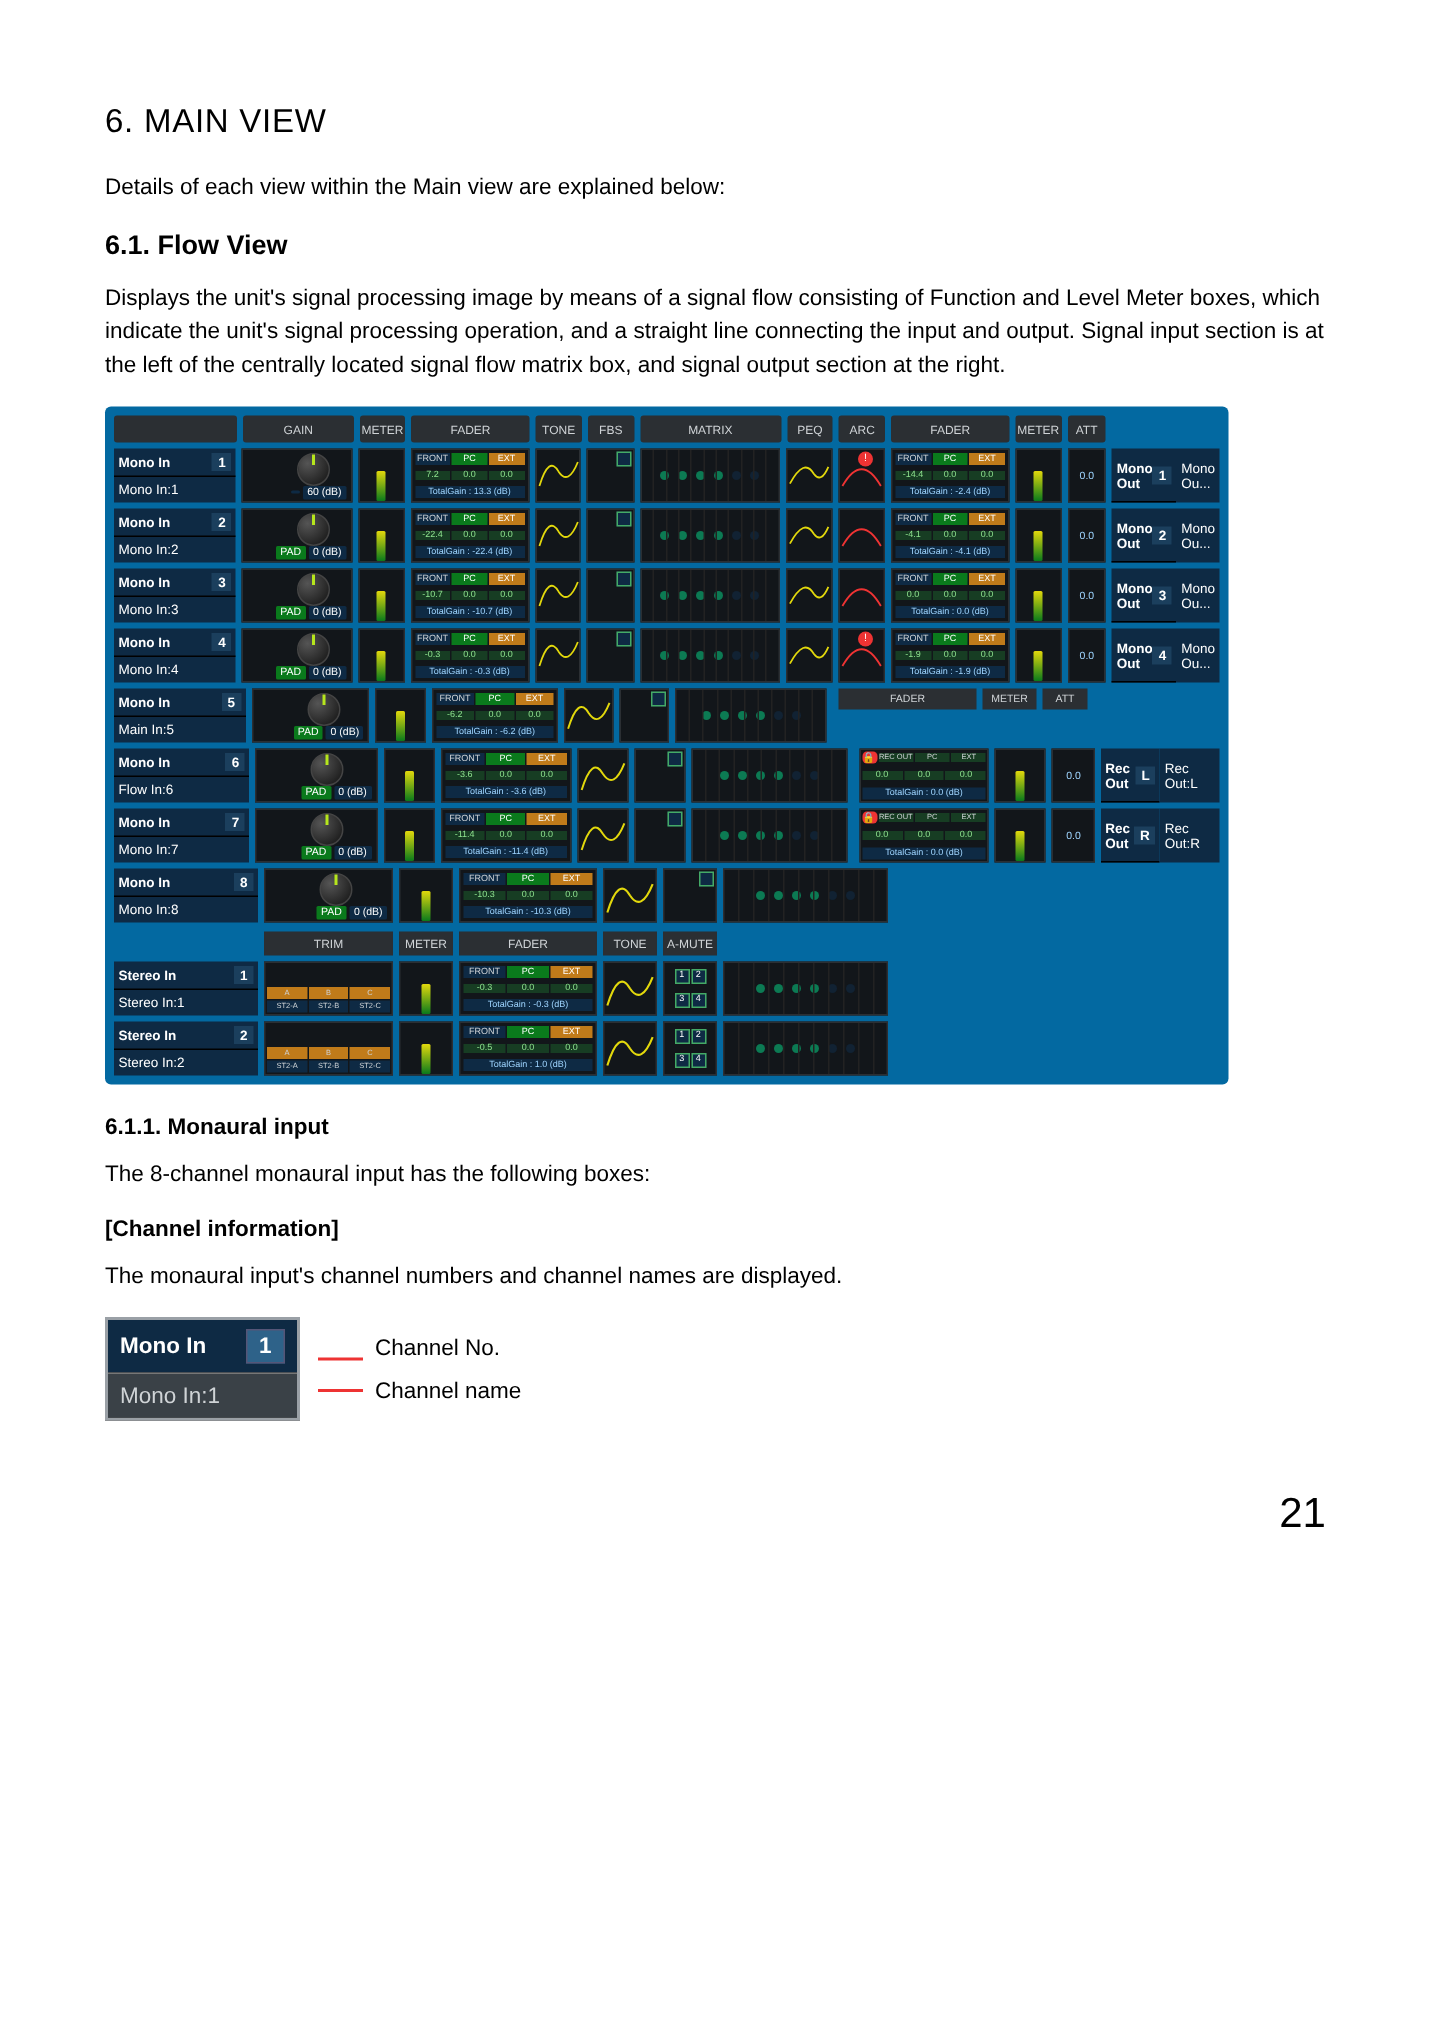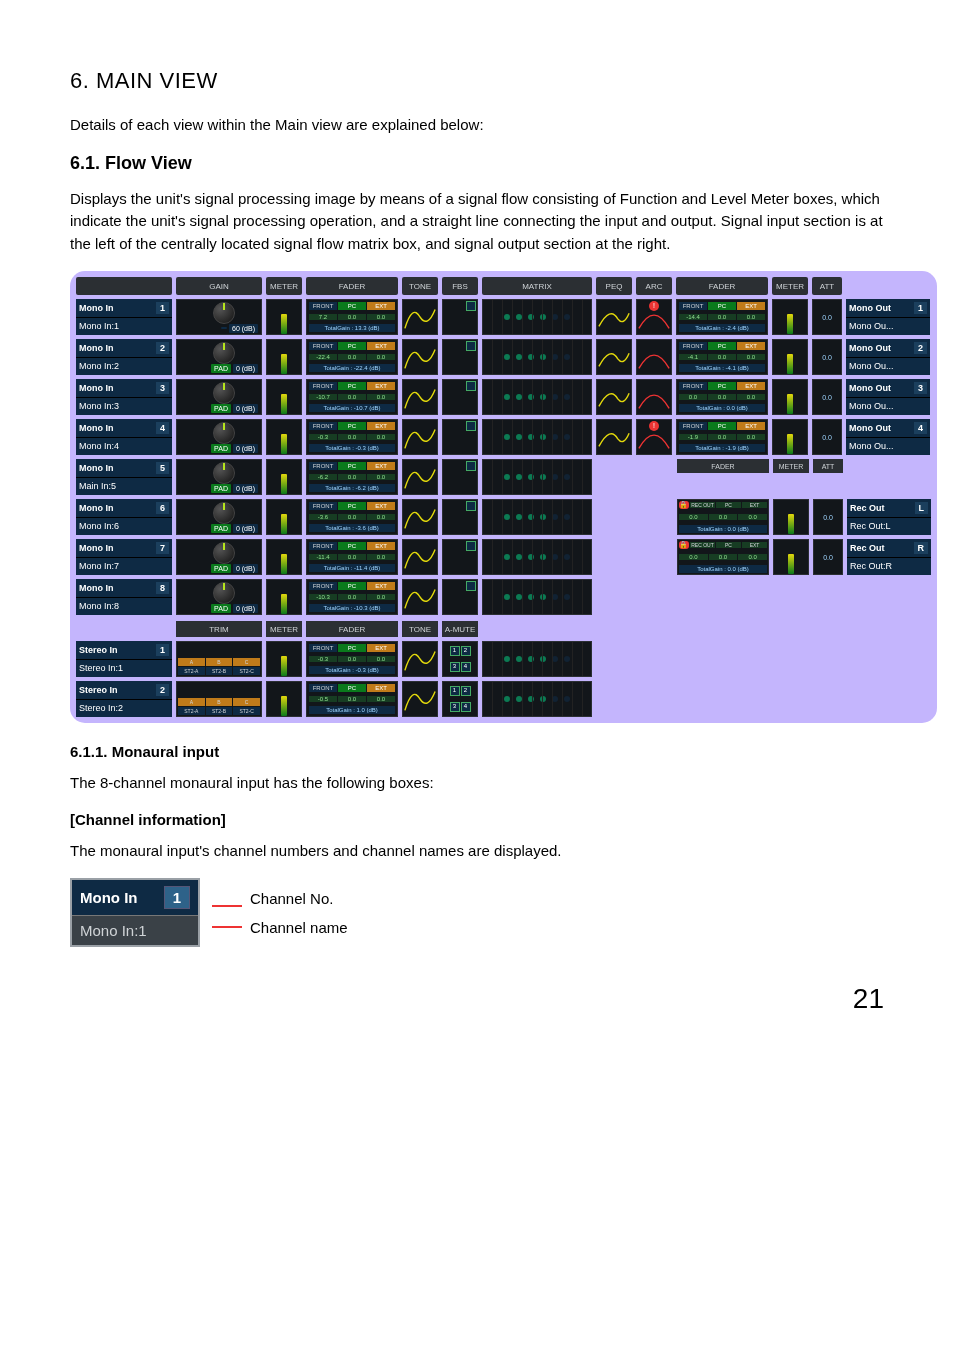--- a/index.html
+++ b/index.html
@@ -2,24 +2,24 @@
 <html><head>
 <meta charset="utf-8">
 <style>
 *{box-sizing:border-box;margin:0;padding:0}
 body{font-family:Arial,Helvetica,sans-serif;background:#fff;color:#000;width:954px;margin:0 auto;padding:60px 70px 40px}
 h2.main{font-size:22px;font-weight:normal;margin:8px 0 20px;letter-spacing:.5px}
 h3.sub{font-size:18px;font-weight:bold;margin:0 0 14px;color:#000}
 h4.sub2{font-size:15px;font-weight:bold;margin:20px 0 12px}
 p.body{font-size:15px;margin:0 0 16px;line-height:1.5}
 p.bold{font-weight:bold;font-size:15px;margin:8px 0 12px}
-.pagenum{font-size:28px;text-align:right;margin-top:36px}
-
-
-.flow{background:#c4b5fd;border-radius:15px;padding:6px;width:867px;font-size:8px;color:#cfd3d6}
+.pagenum{font-size:28px;text-align:right;margin-top:46px}
+
+
+.flow{background:#0369a1;border-radius:4px;padding:6px;width:749px;font-size:8px;color:#cfd3d6}
 .col-hdrs{display:flex;gap:4px;align-items:center;height:18px}
 .col-hdrs>div{background:#2b2f33;height:18px;display:flex;align-items:center;justify-content:center;font-size:8px;color:#cfd3d6;border-radius:2px}
 .w-gain{width:86px}
 .w-meter{width:36px}
 .w-fader{width:92px}
 .w-tone{width:36px}
 .w-fbs{width:36px}
 .w-matrix{width:110px}
 .w-peq{width:36px}
 .w-arc{width:36px}
@@ -74,21 +74,21 @@
 .matrixcell .dotrow span.off{background:#123}
 .matrixcell .ticks{position:absolute;inset:0;display:flex;justify-content:space-around;padding:0 4px;pointer-events:none}
 .matrixcell .ticks i{border-left:1px solid #222;height:100%}
 
 .peqcell{width:36px;background:#12161a;border:1px solid #2b2f33;position:relative}
 .arccell{width:36px;background:#12161a;border:1px solid #2b2f33;position:relative;overflow:hidden}
 .arccell .warn{position:absolute;top:1px;left:12px;width:10px;height:10px;background:#e33;border-radius:50%;color:#fff;font-size:7px;line-height:10px;text-align:center}
 
 .attcell{width:30px;background:#12161a;border:1px solid #2b2f33;display:flex;align-items:center;justify-content:center;font-size:7px;color:#9fd5ff}
 
-.outcell{width:84px;display:flex;flex-direction:column}
+.outcell{width:84px;display:flex;}
 .out-top{flex:1;background:#0e2a44;color:#fff;display:flex;align-items:center;justify-content:space-between;padding:0 3px;font-size:9px;font-weight:bold;border-bottom:1px solid #000}
 .out-bot{flex:1;background:#0e2a44;color:#fff;display:flex;align-items:center;padding:0 3px;font-size:9px}
 
 
 .trimcell{width:86px;background:#12161a;border:1px solid #2b2f33;display:flex;flex-direction:column;justify-content:flex-end;gap:1px;padding:1px}
 .trimrow{display:flex;gap:1px}
 .trimrow span{flex:1;background:#0e2a44;font-size:5px;text-align:center;color:#cfd3d6;padding:1px 0}
 
 
 .amutecell{width:36px;background:#12161a;border:1px solid #2b2f33;display:flex;align-items:center;justify-content:center;gap:1px;flex-wrap:wrap;padding:2px}
@@ -607,21 +607,21 @@
         <div class="w-att">ATT</div>
         <div class="w-chan2" style="background:transparent"></div>
       </div>
    </div>
       <div class="inrow">
      <div class="chancell">
     <div class="chan-top">
             <span>Mono In</span>
             <span class="num">6</span>
           </div>
-    <div class="chan-bot">Mono In:6</div>
+    <div class="chan-bot">Flow In:6</div>
         </div>
      <div class="gaincell">
     <div class="knob">
             <div class="knobmk"></div>
           </div>
     <div class="gline">
       <span class="pad">PAD</span>
       <span class="pad60">0 (dB)</span>
     </div>
         </div>

